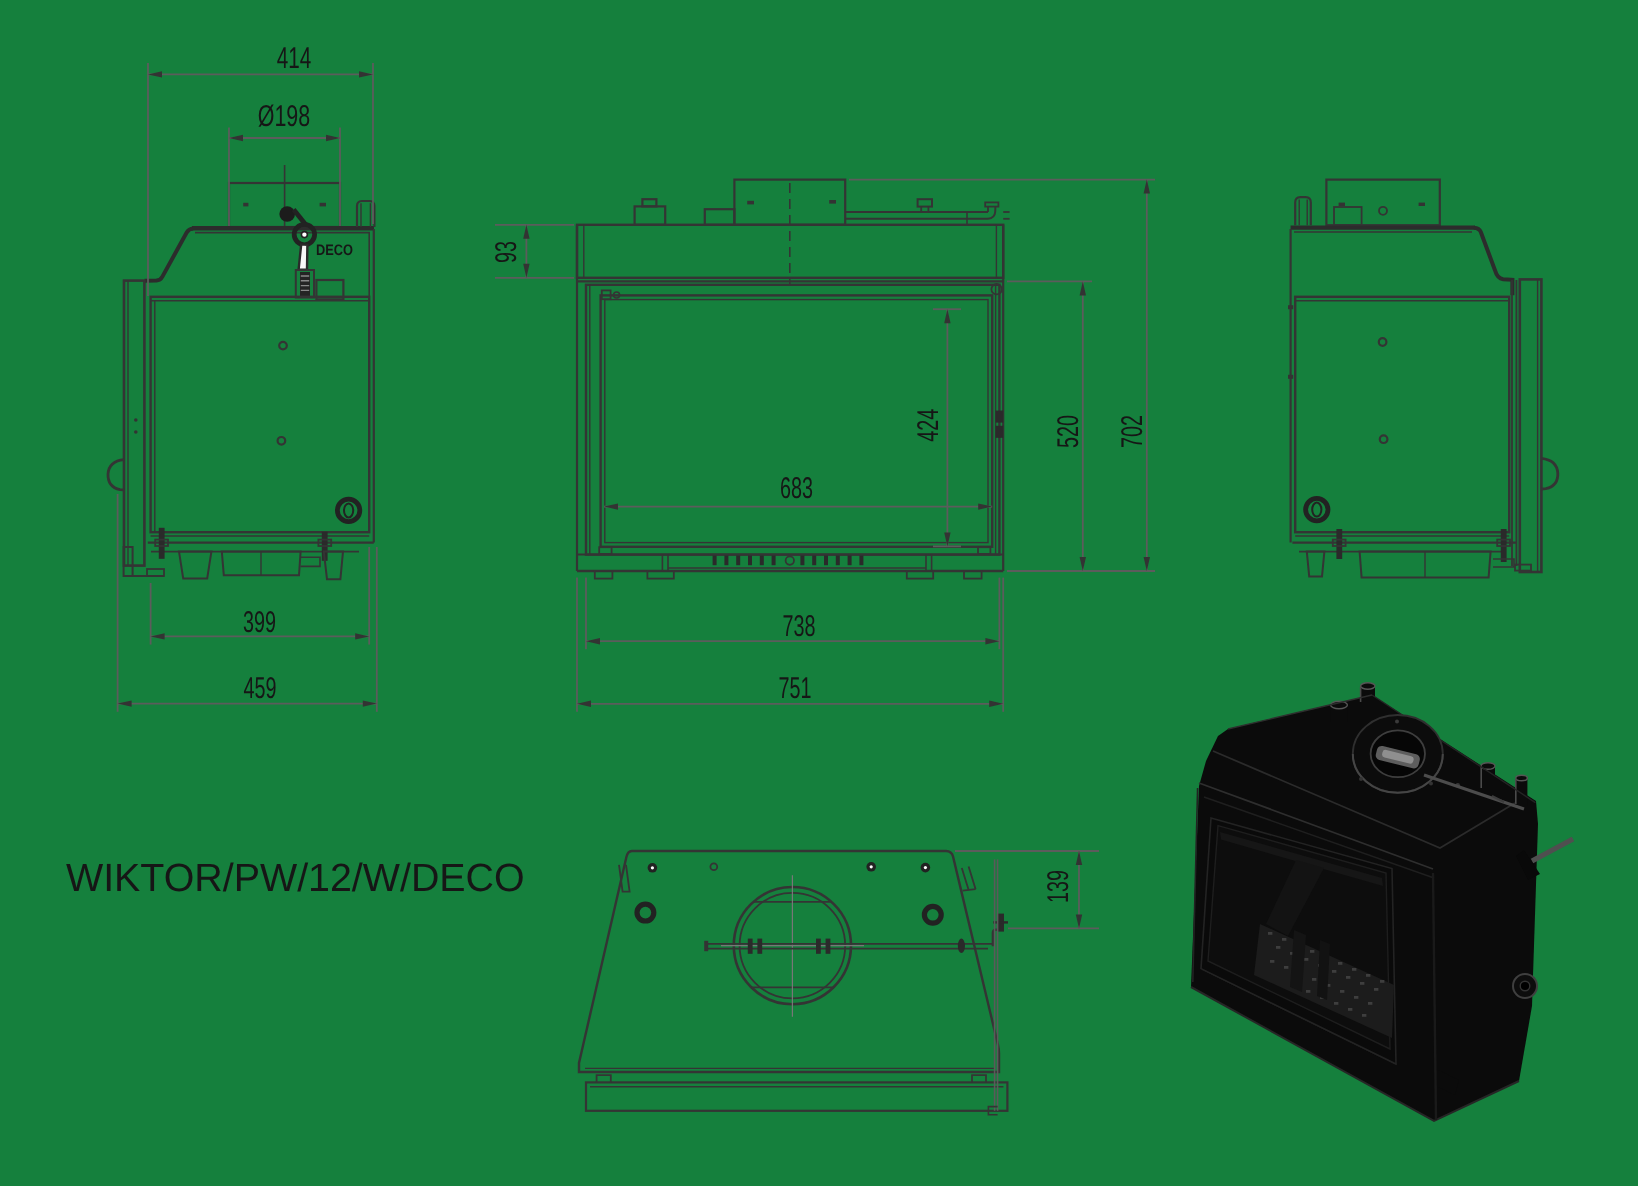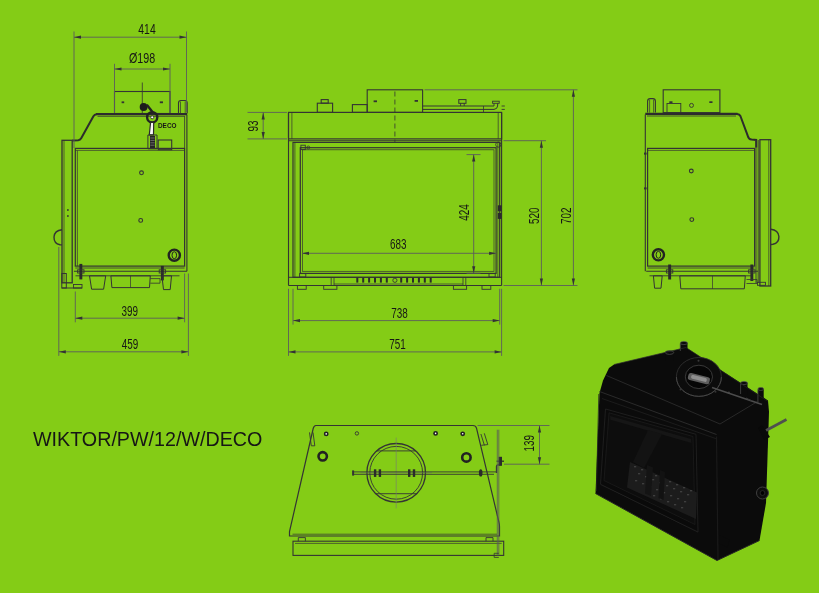--- a/index.html
+++ b/index.html
@@ -1,16 +1,16 @@
 <!DOCTYPE html>
 <html><head>
 <meta charset="utf-8">
 <style>
   html,body{margin:0;padding:0;background:#fff;}
-  #page{position:relative;width:819px;height:593px;background:#84cc16;overflow:hidden;
+  #page{position:relative;width:819px;height:593px;background:#15803d;overflow:hidden;
         font-family:"Liberation Sans", sans-serif;}
   svg{position:absolute;left:0;top:0;}
   text{fill:#161616;}
 </style>
 </head>
 <body>
 <div id="page">
 <svg width="819" height="593" viewBox="0 0 819 593">
   <g id="leftview" fill="none" stroke="#343434" stroke-width="1.1">
 

